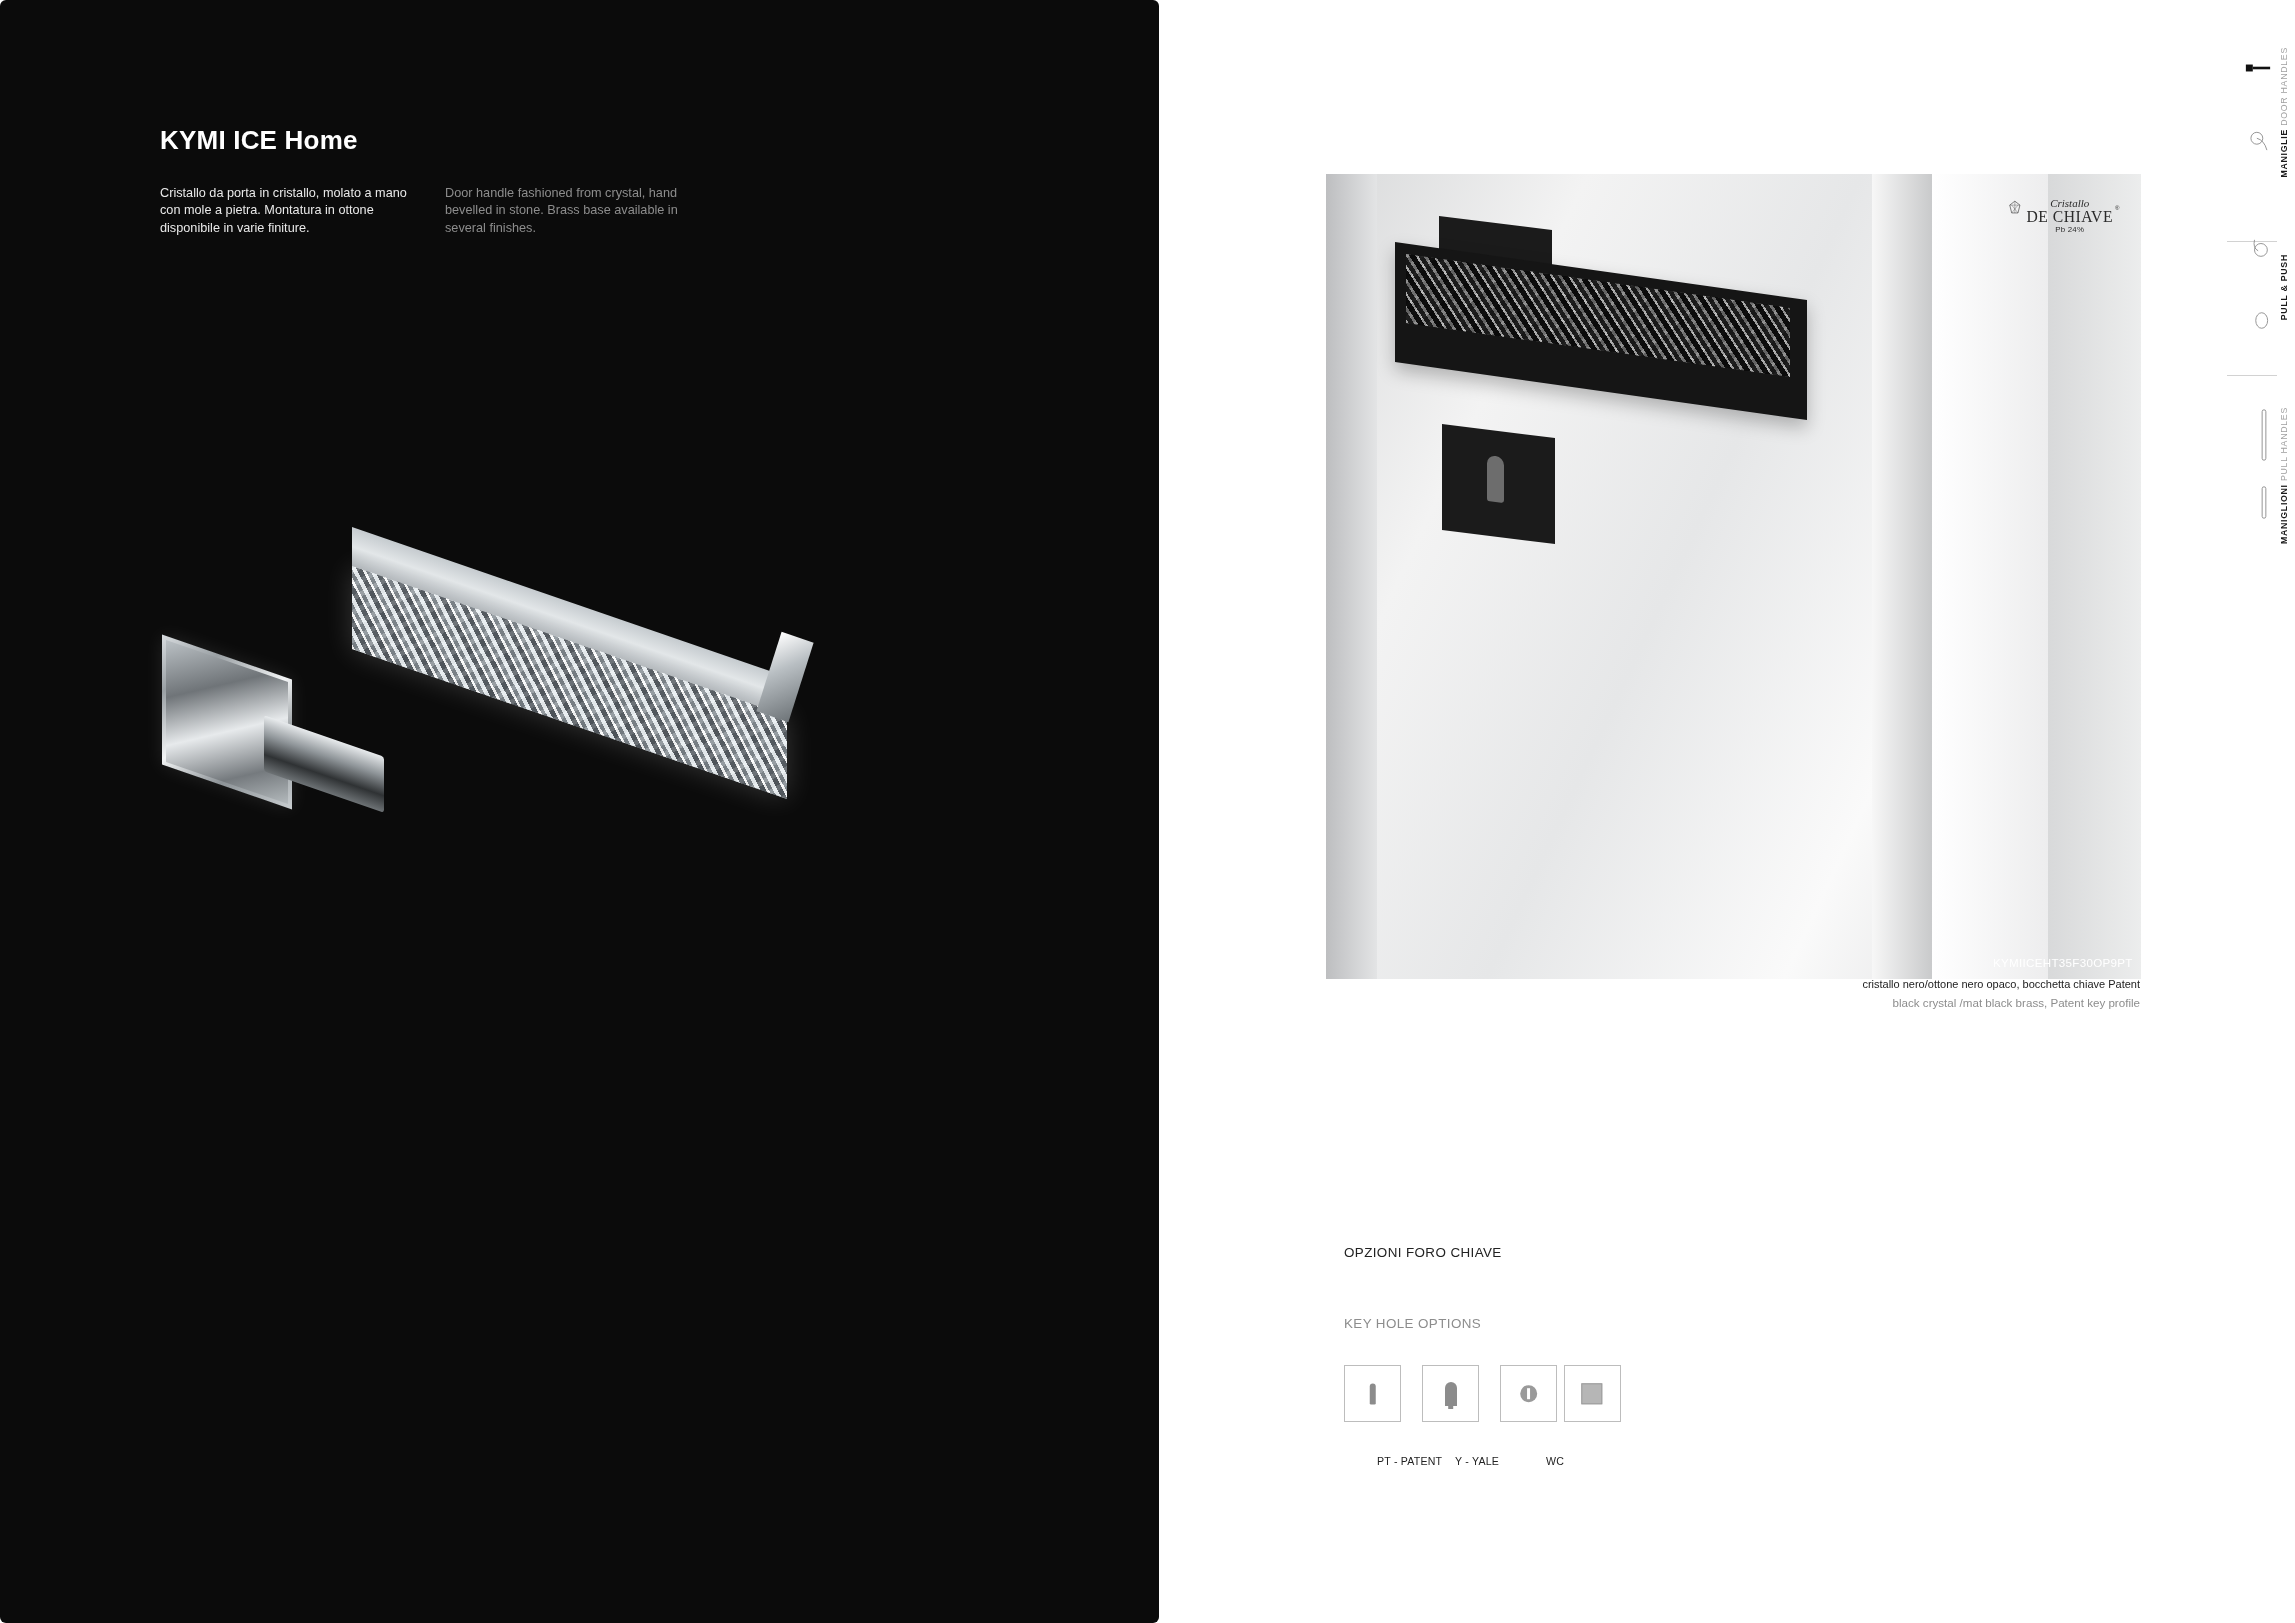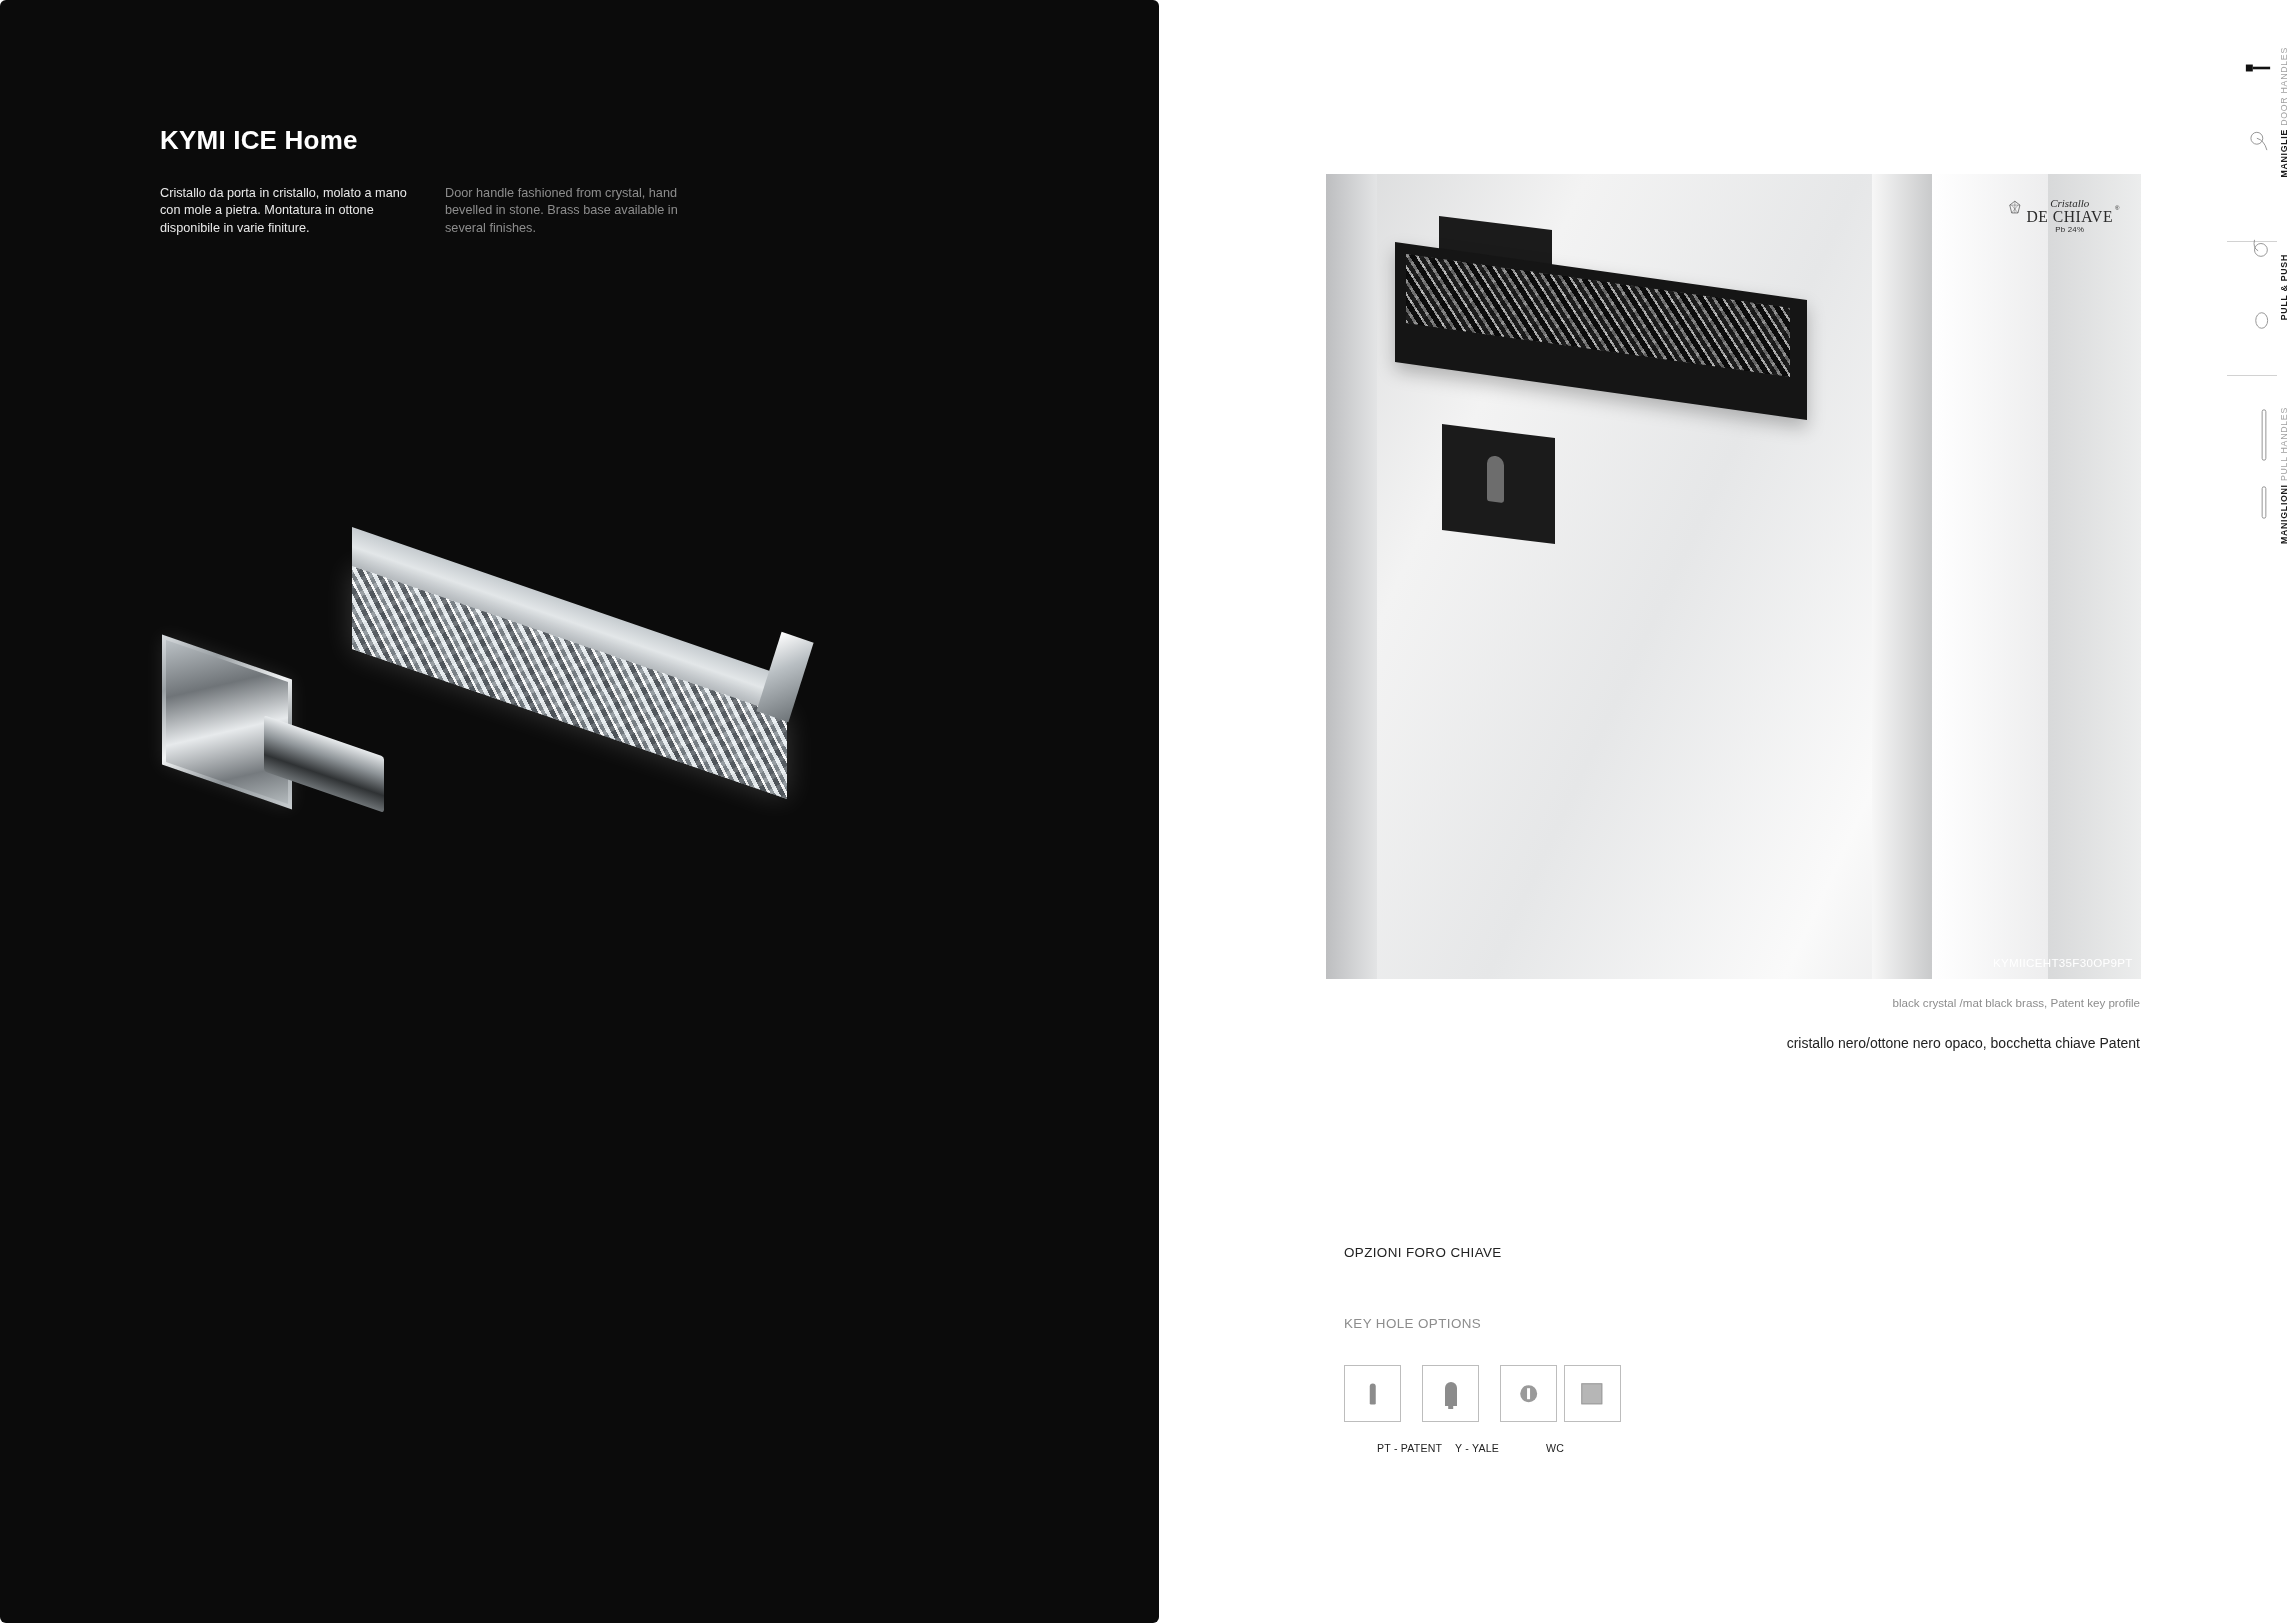--- a/index.html
+++ b/index.html
@@ -263,23 +263,23 @@
   .logo-reg {
     position: absolute;
     right: -6.5px;
     top: 7.4px;
     font-size: 6px;
   }
 
   .photo-cap-it {
     position: absolute;
     right: 155px;
-    top: 1035px;
+    top: 978px;
     color: #222222;
-    font-size: 14px;
+    font-size: 11px;
     text-align: right;
   }
   .photo-cap-en {
     position: absolute;
     right: 155px;
     top: 996px;
     color: #8d8d8d;
     font-size: 11.6px;
     text-align: right;
   }
@@ -313,21 +313,21 @@
   .kho-tile {
     width: 55px;
     height: 55px;
     border: 0.9px solid #bdbdbd;
     background: #ffffff;
     position: relative;
   }
   .kho-tile.pair { width: 55px; }
   .kho-pair-wrap { display: flex; gap: 6.5px; }
   .kho-label {
-    margin-top: 20px;
+    margin-top: 33px;
     font-size: 10.6px;
     color: #222222;
     letter-spacing: 0.2px;
     white-space: nowrap;
     padding-left: 33px;
   }
   .ic-patent {
     position: absolute;
     left: 50%; top: 50%;
     transform: translate(-50%, -50%);

